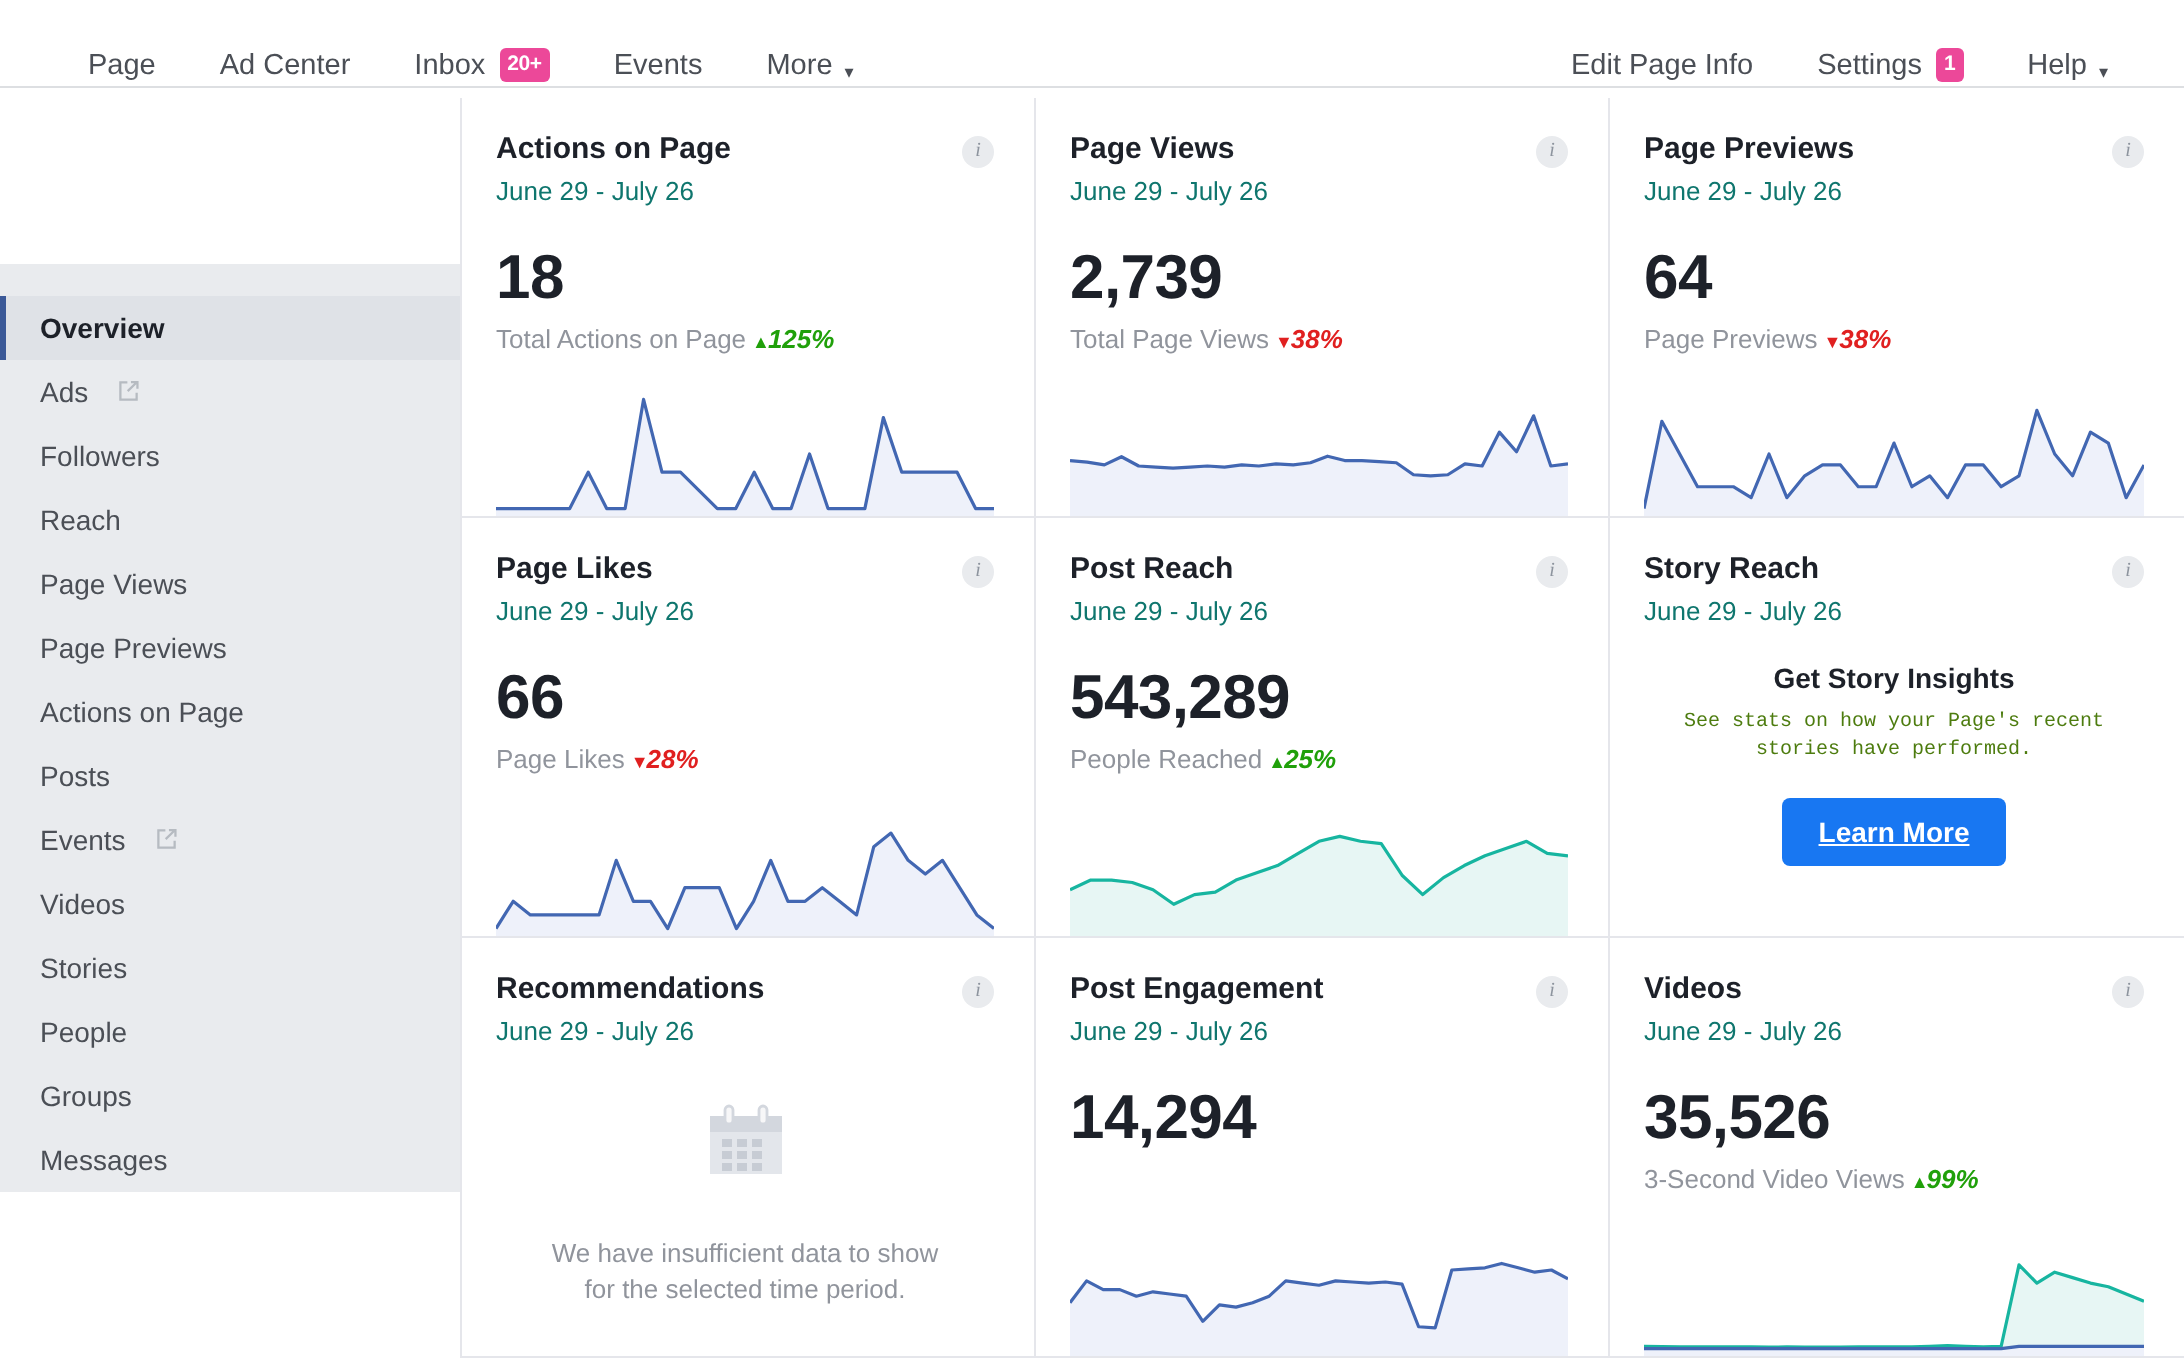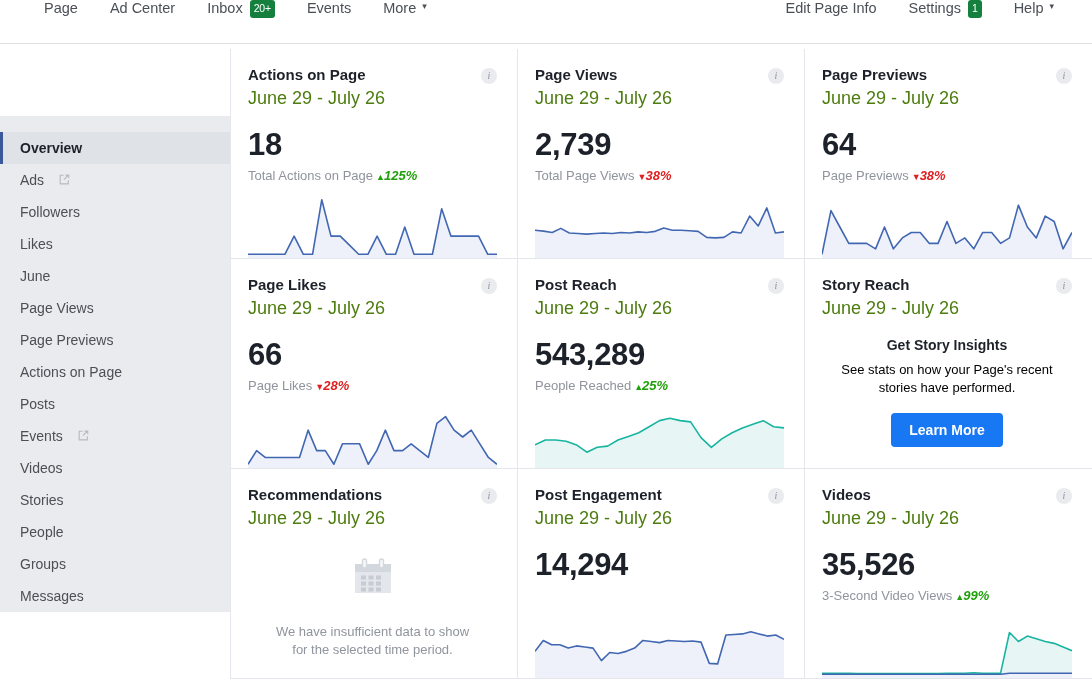--- a/index.html
+++ b/index.html
@@ -32,42 +32,42 @@
     margin-left: 28px;
   }
   .nav-right {
     display: flex;
     align-items: stretch;
     margin-left: auto;
     margin-right: 22px;
   }
   .nav-item {
     display: flex;
-    align-items: flex-start;
+    align-items: flex-end;
     padding: 0 16px;
     font-size: 14.5px;
     color: #4b4f56;
     cursor: pointer;
     position: relative;
     white-space: nowrap;
     border-bottom: 3px solid transparent;
     box-sizing: border-box;
     margin-bottom: -1px;
   }
   .nav-item.active {
     color: #1d2129;
     font-weight: bold;
     border-bottom-color: #3b5998;
   }
   .nav-badge {
     display: inline-block;
-    background: #15803d;
+    background: #ec4899;
     color: #ffffff;
     font-size: 10.5px;
-    font-weight: normal;
+    font-weight: bold;
     line-height: 1;
     padding: 3px 4px 4px 4px;
     border-radius: 3px;
     margin-left: 7px;
     vertical-align: middle;
     letter-spacing: -0.2px;
   }
   .caret {
     display: inline-block;
     margin-left: 6px;
@@ -144,22 +144,22 @@
     align-items: flex-start;
     justify-content: space-between;
   }
   .card-title {
     font-size: 15px;
     font-weight: bold;
     color: #1d2129;
     line-height: 1.2;
   }
   .card-date {
-    font-size: 18px;
-    color: #4d7c0f;
+    font-size: 13px;
+    color: #0f766e;
     margin-top: 4px;
     line-height: 1.2;
   }
   .info-icon {
     width: 16px;
     height: 16px;
     border-radius: 50%;
     background: #e9ebee;
     color: #8d949e;
     font-size: 10px;
@@ -209,38 +209,40 @@
   .promo {
     text-align: center;
     margin-top: 18px;
   }
   .promo-title {
     font-size: 14px;
     font-weight: bold;
     color: #1d2129;
   }
   .promo-desc {
-    font-size: 13px;
-    color: #000000;
+    font-size: 10px;
+    color: #4d7c0f;
     margin-top: 8px;
     line-height: 1.35;
     padding: 0 14px;
+    font-family: Liberation Mono, monospace;
   }
   .promo-btn {
     display: inline-block;
     margin-top: 17px;
     background: #1877f2;
     color: #ffffff;
     font-size: 14px;
     font-weight: bold;
     padding: 9px 18px;
     border-radius: 4px;
     border: none;
     cursor: pointer;
     font-family: inherit;
+    text-decoration: underline;
   }
 
   
   .empty {
     text-align: center;
     margin-top: 26px;
   }
   .empty-text {
     font-size: 13px;
     color: #90949c;
@@ -298,24 +300,21 @@
           <svg width="13" height="13" viewBox="0 0 16 16">
             <path d="M2 2 h5 v1.4 H3.4 v9.2 H12 V9 h1.4 v5 H2 Z" fill="#8d949e"></path>
             <path d="M7.2 8.1 L12.3 3.1 M9.2 2.6 h4 v4" stroke="#8d949e" stroke-width="1.4" fill="none"></path>
           </svg>
         </span>
       </div>
       <div class="side-item">
         <span class="side-label">Followers</span>
       </div>
       <div class="side-item">
-        <span class="side-label">Likes</span>
-      </div>
-      <div class="side-item">
-        <span class="side-label">June</span>
+        <span class="side-label">Reach</span>
       </div>
       <div class="side-item">
         <span class="side-label">Page Views</span>
       </div>
       <div class="side-item">
         <span class="side-label">Page Previews</span>
       </div>
       <div class="side-item">
         <span class="side-label">Actions on Page</span>
       </div>

